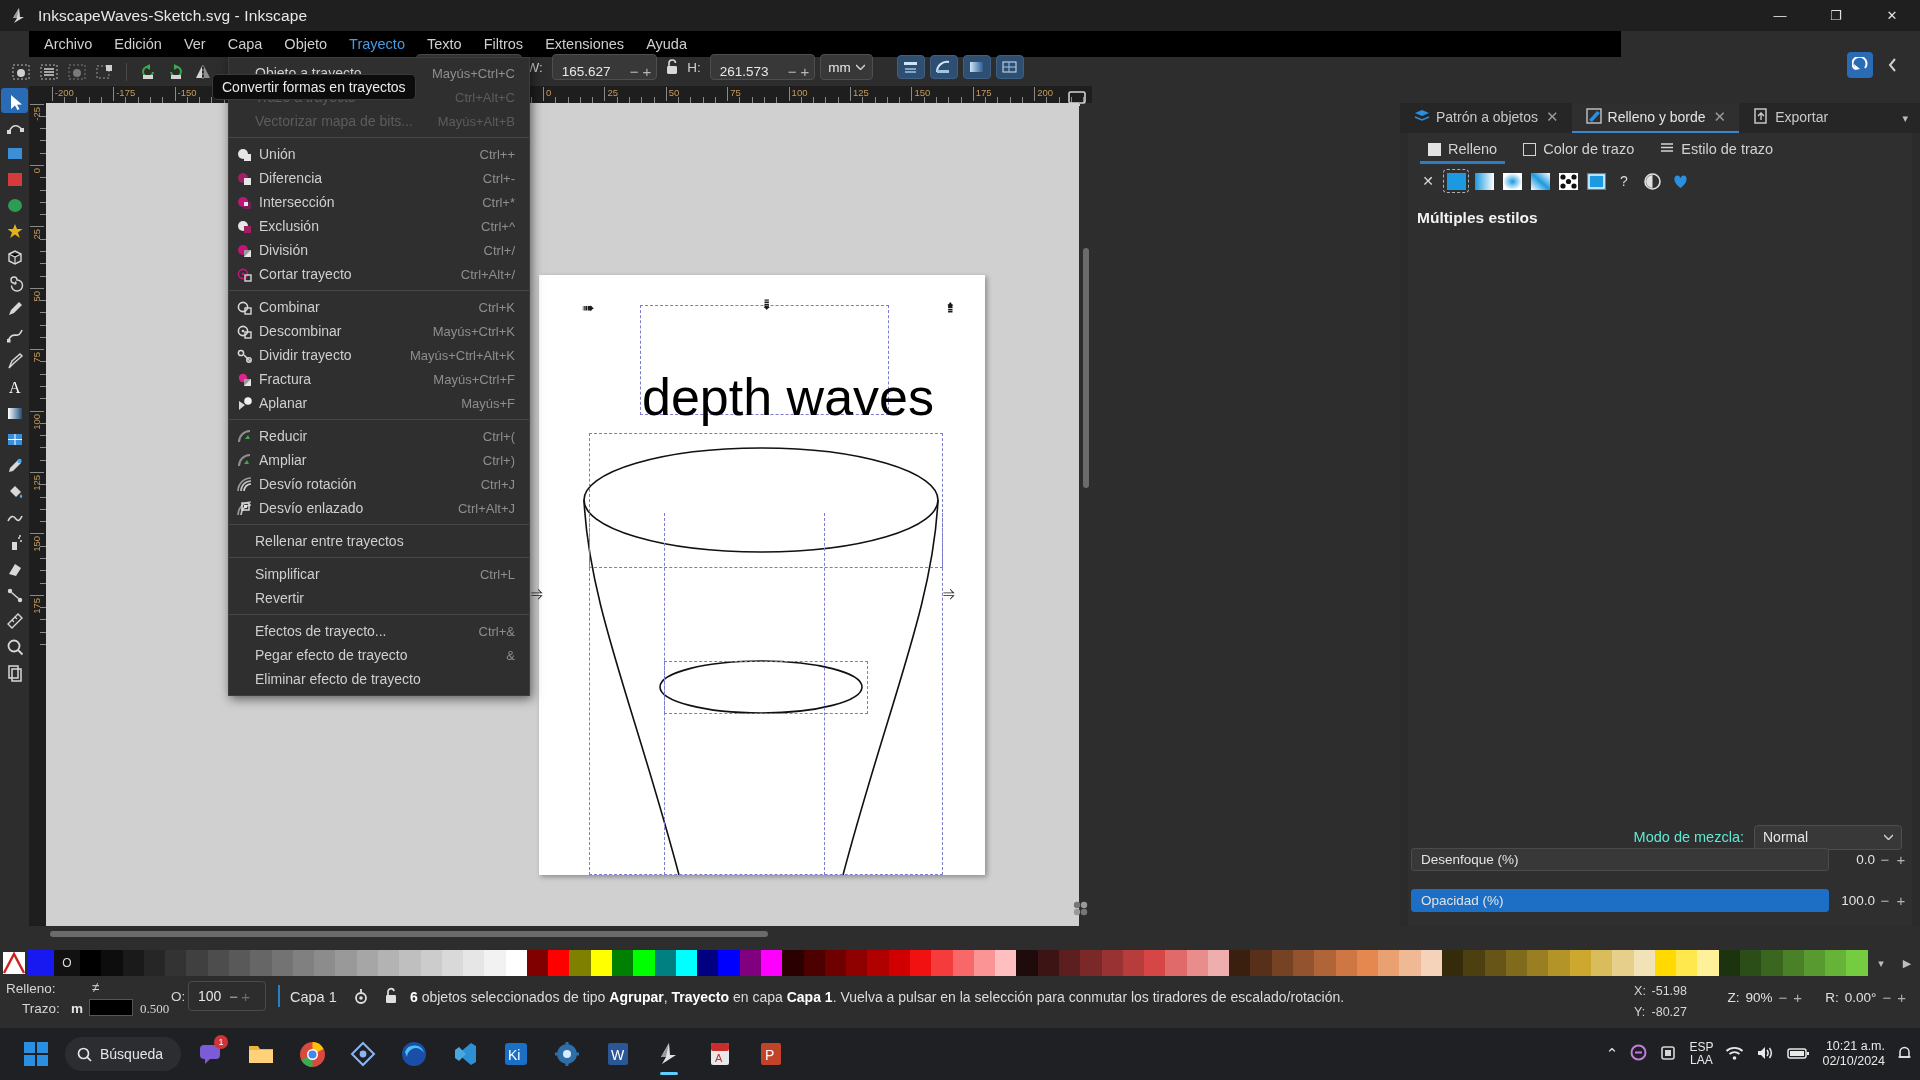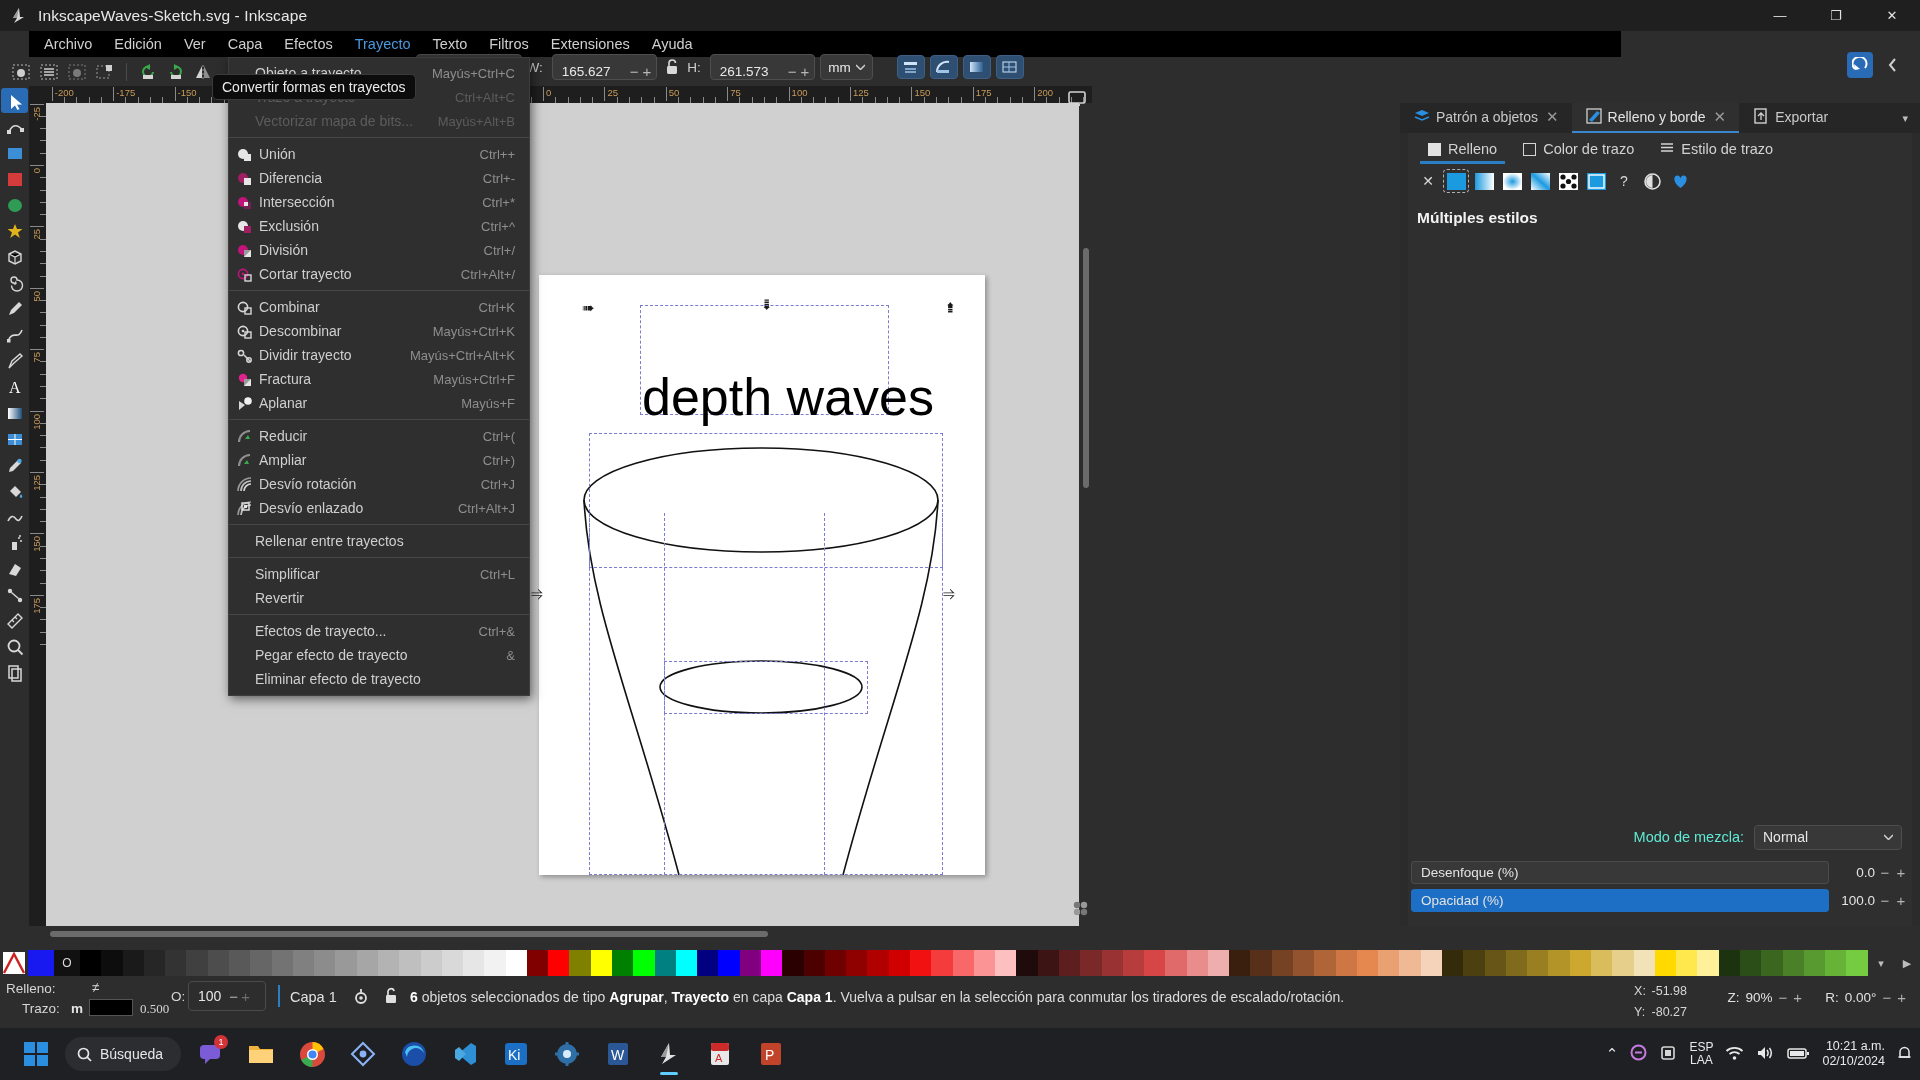--- a/index.html
+++ b/index.html
@@ -168,21 +168,21 @@
     position: absolute; left: 0; right: 0; bottom: 74px; display: flex; align-items: center;
     justify-content: flex-end; gap: 10px; padding-right: 10px; height: 30px;
   }
   .blend-label { color: #5eead4; font-size: 14.5px; }
   .blend-combo {
     display:flex; align-items:center; justify-content: space-between; width: 148px; height: 25px;
     background: #383838; border: 1px solid #4e4e4e; border-radius: 4px; padding: 0 8px;
     color: #e6e6e6; font-size: 14px;
   }
   .slider-row { position: absolute; left: 3px; right: 3px; height: 28px; display:flex; align-items:center; }
-  .slider-row.blur { bottom: 40px; }
+  .slider-row.blur { bottom: 53px; }
   .slider-row.opac { bottom: 12px; }
   .sl-track {
     flex: 1; height: 23px; background: #383838; border: 1px solid #4b4b4b; border-radius: 3px;
     position: relative; display: flex; align-items: center; padding-left: 9px;
   }
   .sl-track.full { background: #1c6fc4; border-color:#1c6fc4; }
   .sl-name { color: #e3e3e3; font-size: 13.5px; z-index: 2; }
   .sl-val { color: #e3e3e3; font-size: 13.5px; width: 48px; text-align: right; padding-right: 2px; }
   .sl-pm { color: #b4b4b4; font-size: 15px; width: 16px; text-align:center; }
 
@@ -249,21 +249,21 @@
       <div class="win-btn">❐</div>
       <div class="win-btn close">✕</div>
     </div>
   </div>
 
   <div class="menubar" id="menubar">
       <div class="menu-item"><span>Archivo</span></div>
       <div class="menu-item"><span>Edición</span></div>
       <div class="menu-item"><span>Ver</span></div>
       <div class="menu-item"><span>Capa</span></div>
-      <div class="menu-item"><span>Efectos</span></div>
+      <div class="menu-item"><span>Objeto</span></div>
       <div class="menu-item active"><span>Trayecto</span></div>
       <div class="menu-item"><span>Texto</span></div>
       <div class="menu-item"><span>Filtros</span></div>
       <div class="menu-item"><span>Extensiones</span></div>
       <div class="menu-item"><span>Ayuda</span></div>
     </div>
 
   <div class="cmdbar">
     <div class="cmd-ico">
       <svg width="18" height="16">

